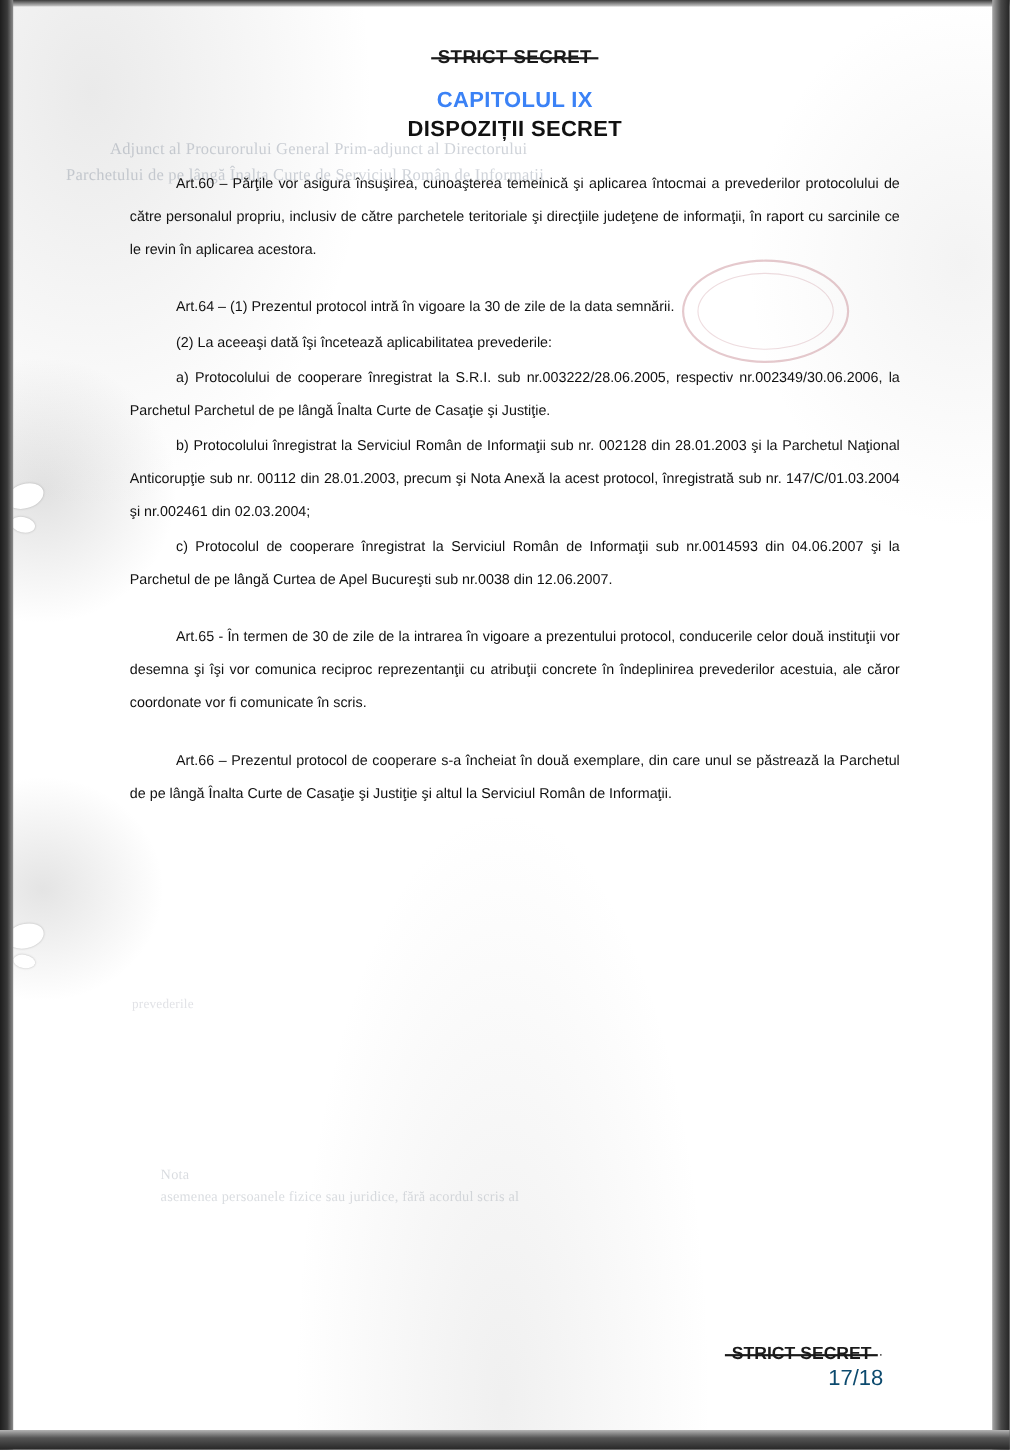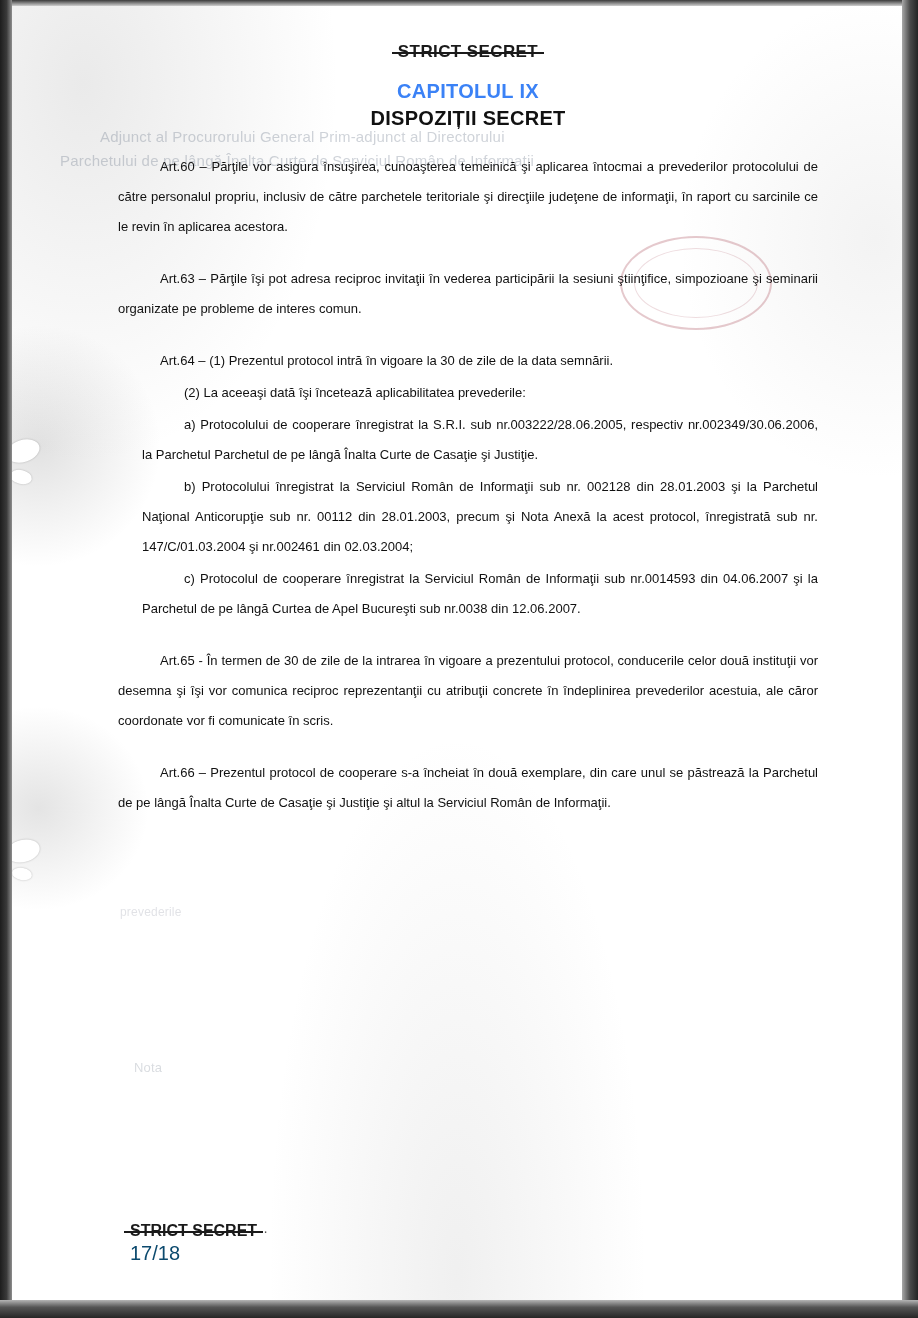--- a/index.html
+++ b/index.html
@@ -60,30 +60,30 @@
       radial-gradient(ellipse at 3% 62%, rgba(120,120,120,0.20) 0%, rgba(255,255,255,0) 9%),
       radial-gradient(ellipse at 97% 18%, rgba(170,170,170,0.14) 0%, rgba(255,255,255,0) 16%),
       radial-gradient(ellipse at 50% 98%, rgba(160,160,160,0.16) 0%, rgba(255,255,255,0) 30%);
     pointer-events: none;
   }
 
   
   .ghost {
     position: absolute;
     color: rgba(95, 110, 130, 0.30);
-    font-family: Liberation Sans, sans-serif;
+    font-family: Liberation Serif, serif;
     font-size: 15px;
     letter-spacing: 0.2px;
     white-space: nowrap;
     pointer-events: none;
     text-align: right;
   }
   .ghost.g1 { left: 100px; top: 128px; }
   .ghost.g2 { left: 60px;  top: 152px; }
-  .ghost.g3 { left: 134px; top: 1060px; font-size: 13px; color: rgba(110,120,135,0.26); }
+  .ghost.g3 { left: 146px; top: 1060px; font-size: 13px; color: rgba(110,120,135,0.26); }
   .ghost.g4 { left: 146px; top: 1080px; font-size: 13px; color: rgba(110,120,135,0.26); }
   .ghost.g5 { left: 120px; top: 905px; font-size: 12px; color: rgba(120,125,140,0.22); }
 
   
   .stamp {
     position: absolute;
     left: 620px; top: 236px;
     width: 148px; height: 90px;
     border: 2px solid rgba(190, 120, 130, 0.40);
     border-radius: 50%;
@@ -157,29 +157,29 @@
     letter-spacing: 0.3px;
   }
 
   .para {
     font-size: 13px;
     line-height: 30px;
     color: #111;
     text-align: justify;
     margin-top: 22px;
   }
-  .para.tight { margin-top: 2px; margin-left: 24px; }
+  .para.tight { margin-top: 2px; }
   .para .ind { display: inline-block; width: 42px; }
 
   .footer {
     position: absolute;
-    left: 130px;
+    left: 103px;
     top: 1222px;
     width: 700px;
-    text-align: left;
+    text-align: right;
   }
   .footer .cls {
     font-size: 16px;
     font-weight: bold;
     color: #1a1a1a;
   }
   .footer .pg {
     font-size: 20px;
     color: #0c4a6e;
     margin-top: 2px;
@@ -195,20 +195,21 @@
 <body>
 
 <div class="scan-page">
 
   <div class="paper-tint"></div>
 
   <div class="ghost g1">Adjunct al Procurorului General            Prim-adjunct al Directorului</div>
   <div class="ghost g2">Parchetului de pe lângă Înalta Curte de          Serviciul Român de Informaţii</div>
   <div class="ghost g5">prevederile</div>
   <div class="ghost g3">Nota</div>
+  <div class="ghost g4">asemenea persoanele fizice sau juridice, fără acordul scris al</div>
 
   <div class="stamp"></div>
 
   <div class="hole h1"></div>
   <div class="hole h2"></div>
   <div class="hole h3"></div>
   <div class="hole h4"></div>
 
   <div class="content">
 
@@ -216,21 +217,20 @@
       <span class="classification strike">STRICT SECRET</span>
     </div>
 
     <div class="chapter">CAPITOLUL  IX</div>
     <div class="chapter-sub">DISPOZIȚII SECRET</div>
 
     <div class="para"><span class="ind"></span><span>Art.60 – Părţile vor asigura însuşirea, cunoaşterea temeinică şi aplicarea întocmai a prevederilor protocolului de  către personalul propriu, inclusiv de către parchetele teritoriale şi direcţiile judeţene de informaţii, în raport cu sarcinile  ce le revin în aplicarea acestora.</span></div>
 
 
 
-    <div class="para"><span class="ind"></span><span>Art.63 – Părţile îşi pot adresa reciproc invitaţii în vederea participării la sesiuni ştiinţifice, simpozioane şi seminarii organizate pe probleme de interes comun.</span></div>
 
     <div class="para"><span class="ind"></span><span>Art.64 – (1) Prezentul protocol intră în vigoare la 30 de zile de la data semnării.</span></div>
 
     <div class="para tight"><span class="ind"></span><span>(2) La aceeaşi dată îşi încetează aplicabilitatea prevederile:</span></div>
 
     <div class="para tight"><span class="ind"></span><span>a) Protocolului de cooperare înregistrat la S.R.I. sub nr.003222/28.06.2005, respectiv nr.002349/30.06.2006, la Parchetul Parchetul de pe lângă Înalta Curte de Casaţie şi Justiţie.</span></div>
 
     <div class="para tight"><span class="ind"></span><span>b) Protocolului înregistrat la Serviciul Român de Informaţii sub nr. 002128 din 28.01.2003 şi la Parchetul Naţional Anticorupţie sub nr. 00112 din 28.01.2003, precum şi Nota Anexă la acest protocol, înregistrată sub nr. 147/C/01.03.2004 şi nr.002461 din 02.03.2004;</span></div>
 
     <div class="para tight"><span class="ind"></span><span>c) Protocolul de cooperare înregistrat la Serviciul Român de Informaţii sub nr.0014593 din 04.06.2007 şi la Parchetul de pe lângă Curtea de Apel Bucureşti sub nr.0038 din 12.06.2007.</span></div>

